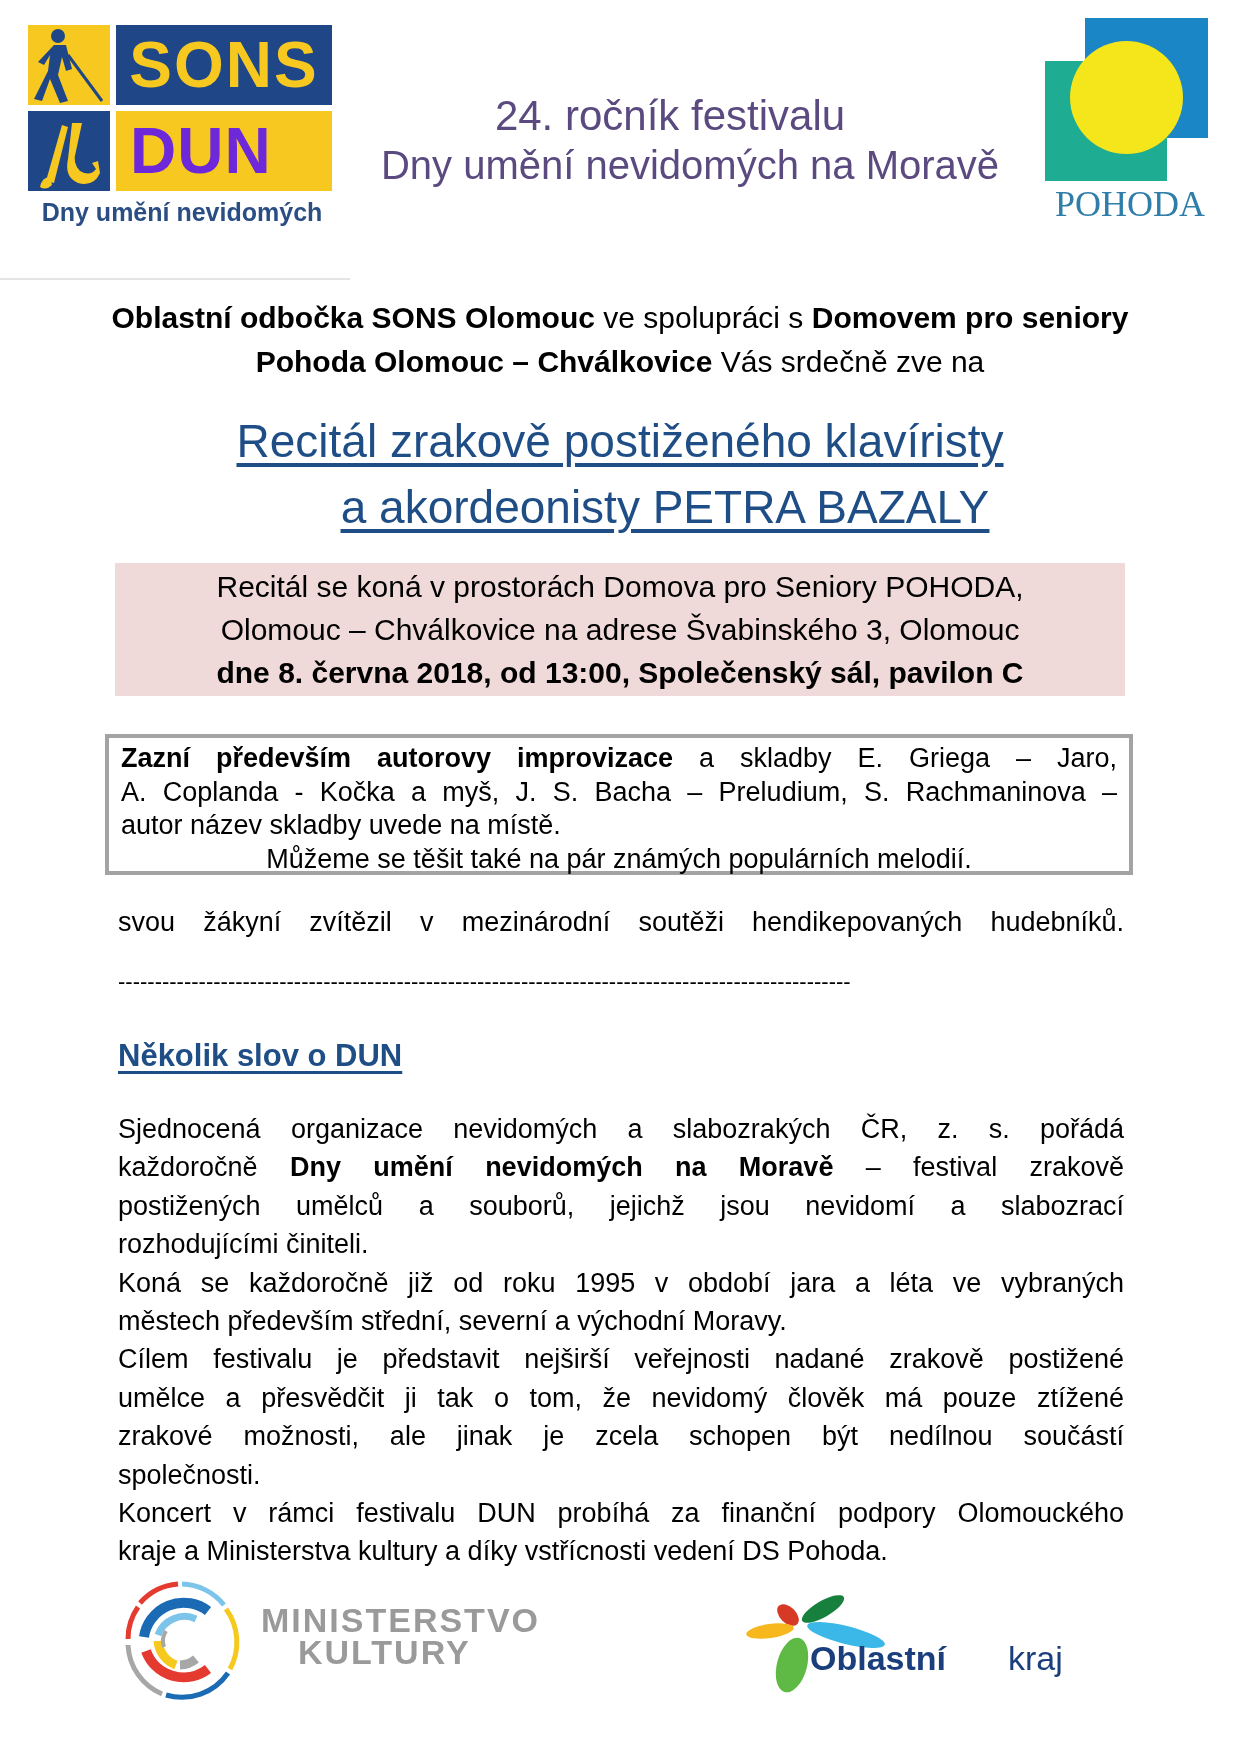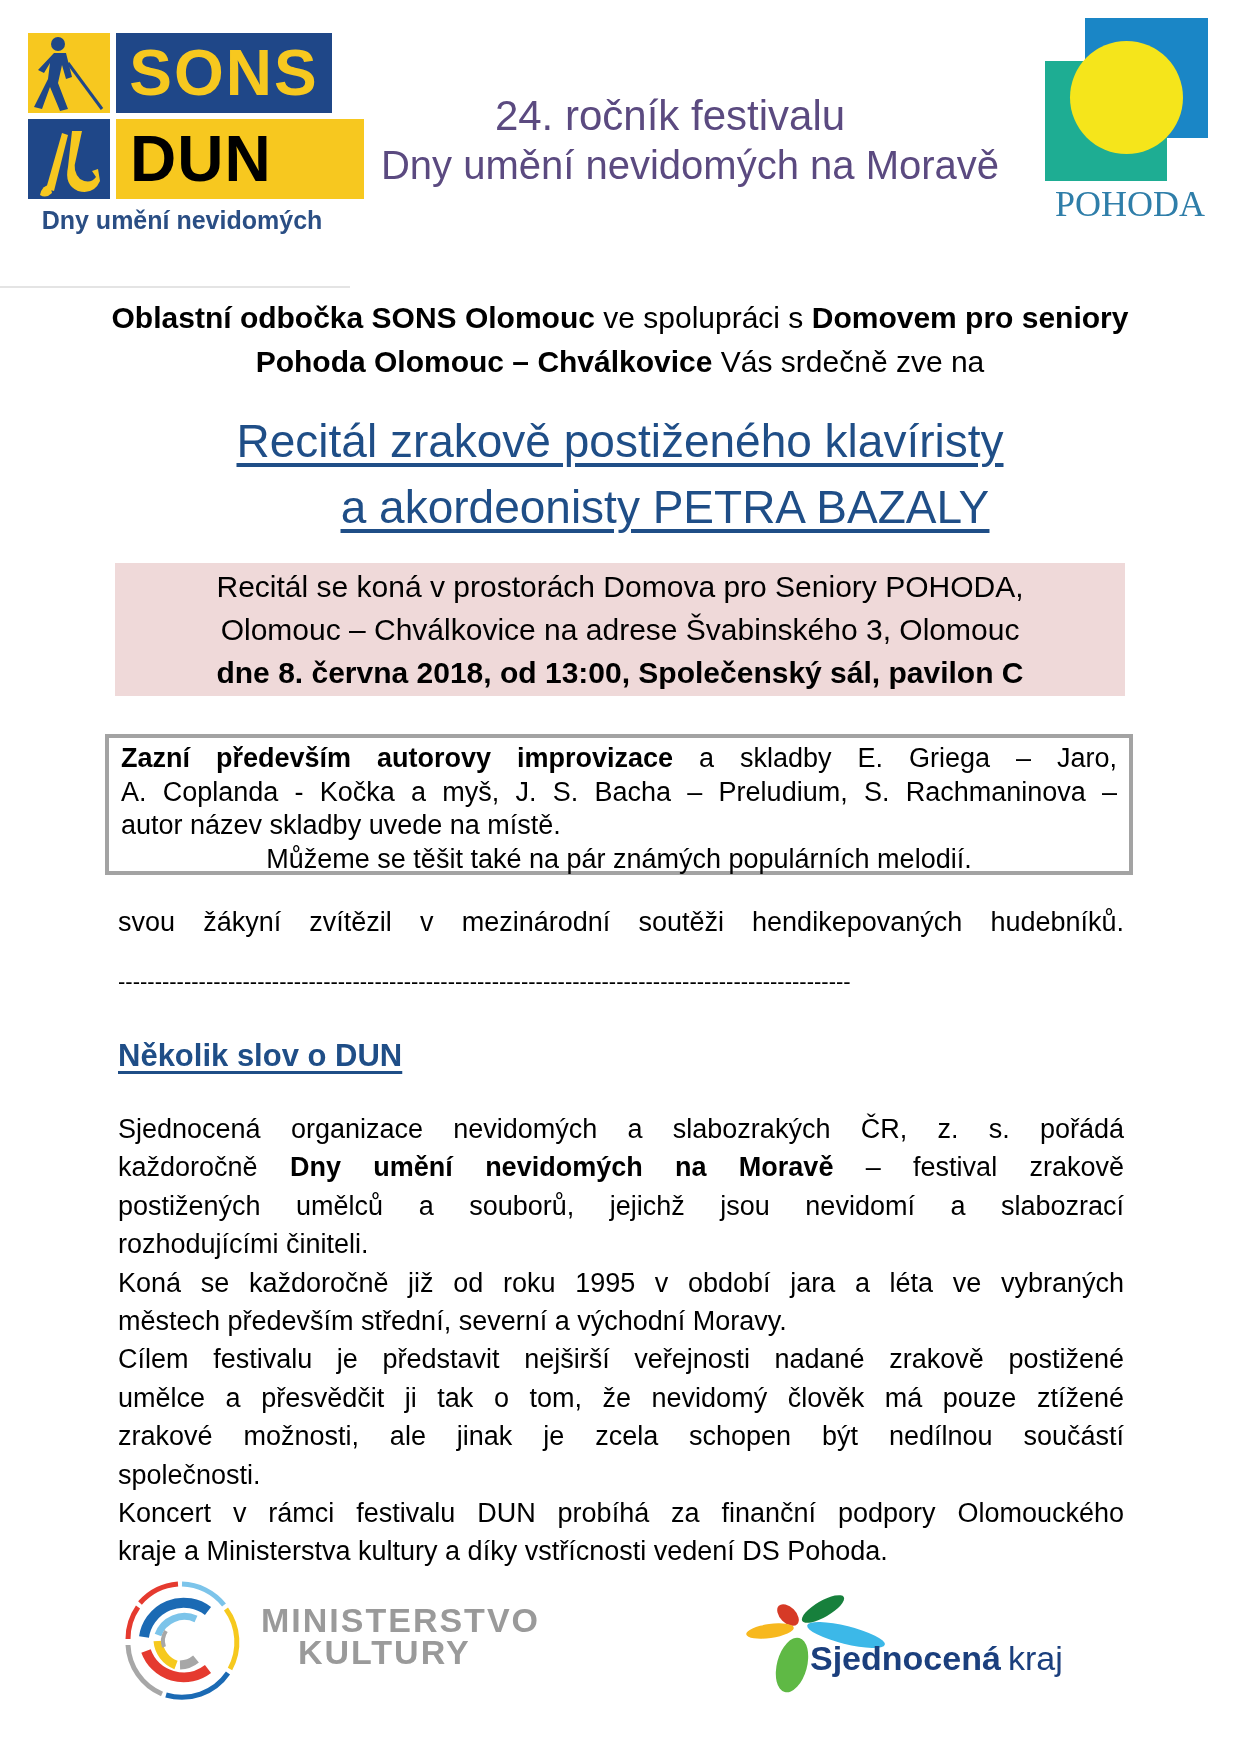--- a/index.html
+++ b/index.html
@@ -1,27 +1,27 @@
 <!DOCTYPE html>
 <html><head>
   <meta charset="utf-8">
   <style>
     * { margin: 0; padding: 0; box-sizing: border-box; }
     html, body { width: 1240px; height: 1754px; background: #ffffff; overflow: hidden; }
     body { position: relative; font-family: "Liberation Sans", sans-serif; color: #000; }
 
     
-    .sons-logo { position: absolute; left: 0; top: 8px; width: 350px; height: 283px; }
+    .sons-logo { position: absolute; left: 0; top: 0; width: 350px; height: 283px; }
     .sons-logo .frame-line { position: absolute; left: 0; top: 278px; width: 350px; height: 2px; background: #e4e4e4; }
     .sons-grid { position: absolute; left: 28px; top: 25px; }
     .cell { position: absolute; }
     .c-tl { left: 0; top: 0; width: 82px; height: 80px; background: #f7c81f; }
     .c-tr { left: 88px; top: 0; width: 216px; height: 80px; background: #1f4788; color: #f7c81f; font-weight: bold; font-size: 64px; line-height: 80px; text-align: center; letter-spacing: 2px; }
     .c-bl { left: 0; top: 86px; width: 82px; height: 80px; background: #1f4788; }
-    .c-br { left: 88px; top: 86px; width: 248px; height: 80px; background: #f7c81f; color: #000000; font-weight: bold; font-size: 64px; line-height: 80px; padding-left: 14px; letter-spacing: 1px; }
+    .c-br { left: 88px; top: 86px; width: 216px; height: 80px; background: #f7c81f; color: #6d28d9; font-weight: bold; font-size: 64px; line-height: 80px; padding-left: 14px; letter-spacing: 1px; }
     .sons-sub1 { position: absolute; left: 26px; top: 198px; width: 312px; text-align: center; color: #2a4e84; font-weight: bold; font-size: 25px; }
     .sons-sub2 { position: absolute; left: 26px; top: 228px; width: 312px; text-align: center; color: #2a4e84; font-weight: bold; font-size: 24px; letter-spacing: 11px; }
 
     
     .header-title { position: absolute; left: 330px; top: 92px; width: 720px; text-align: center; color: #5b4a80; font-weight: normal; }
     .header-title .l1 { font-size: 42px; line-height: 48px; padding-right: 40px; }
     .header-title .l2 { font-size: 40px; line-height: 50px; }
 
     
     .pohoda-logo { position: absolute; left: 1045px; top: 15px; width: 180px; height: 215px; }
@@ -176,15 +176,15 @@
 </div>
 
 <div class="ok-logo">
   <svg width="160" height="110" viewBox="0 0 160 110">
     <ellipse cx="48" cy="30" rx="13" ry="8" transform="rotate(45 48 30)" fill="#d63a26"></ellipse>
     <ellipse cx="83" cy="24" rx="24" ry="8" transform="rotate(-30 83 24)" fill="#17803c"></ellipse>
     <ellipse cx="30" cy="46" rx="24" ry="7" transform="rotate(-8 30 46)" fill="#f7b81e"></ellipse>
     <ellipse cx="106" cy="50" rx="40" ry="9" transform="rotate(14 106 50)" fill="#3cb8e8"></ellipse>
     <ellipse cx="52" cy="80" rx="15" ry="28" transform="rotate(15 52 80)" fill="#5fb945"></ellipse>
   </svg>
-  <div class="t-bold">Sjednocená</div>
+  <div class="t-bold">Oblastní</div>
   <div class="t-light">kraj</div>
 </div>
 
 </body></html>

